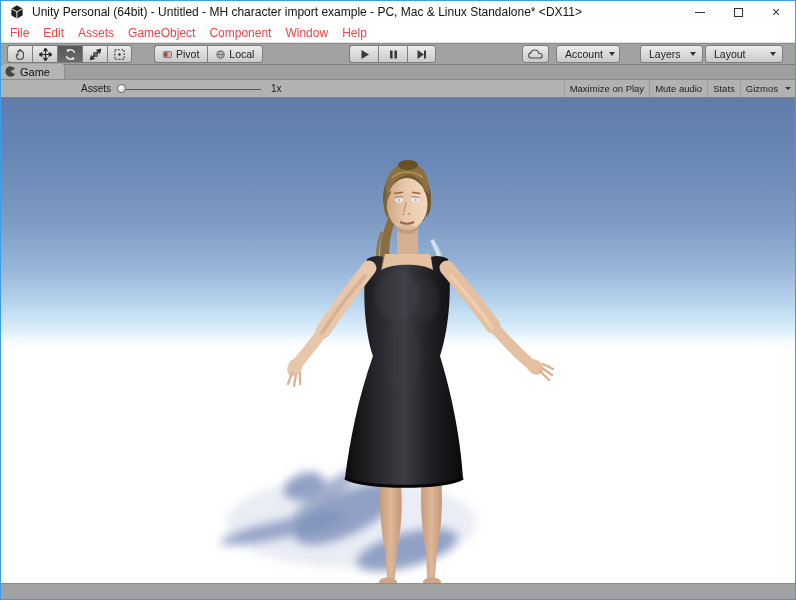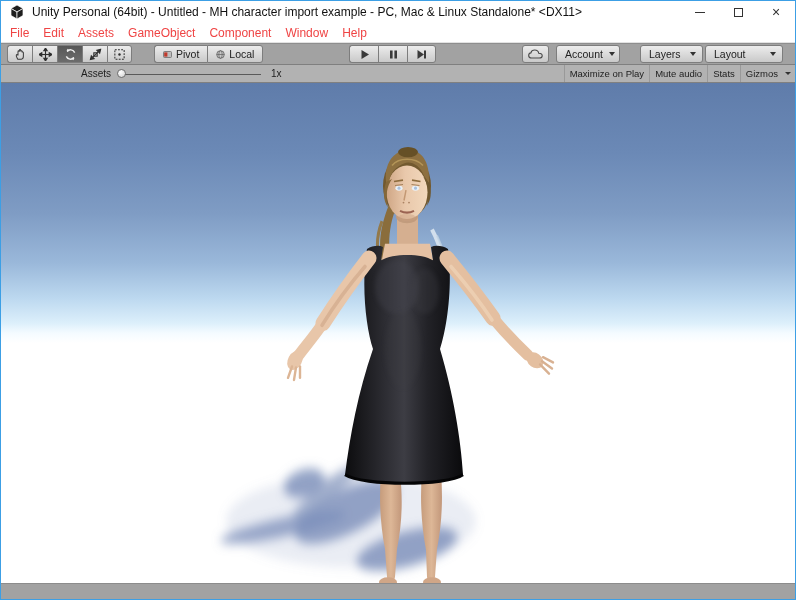--- a/index.html
+++ b/index.html
@@ -259,20 +259,28 @@
         <span>Layers</span>
         <span class="dd-arrow"></span>
       </div>
       <div class="btn dropdown dd-layout">
         <span>Layout</span>
         <span class="dd-arrow"></span>
       </div>
     </div>
   </div>
 
+  <div class="tabstrip">
+    <div class="tab">
+      <svg class="game-icon" viewBox="0 0 14 14">
+        <path d="M7,7 L12.8,3.6 A6.6,6.6 0 1 0 12.8,10.4 Z" fill="#474747"></path>
+      </svg>
+      <span>Game</span>
+    </div>
+  </div>
 
   <div class="controlbar">
     <div class="cb-btn display-btn">
       <span>Display 1</span>
       <span class="stepper">
         <span class="step-up"></span>
           <span class="step-down"></span>
       </span>
     </div>
     <div class="scale-group">

